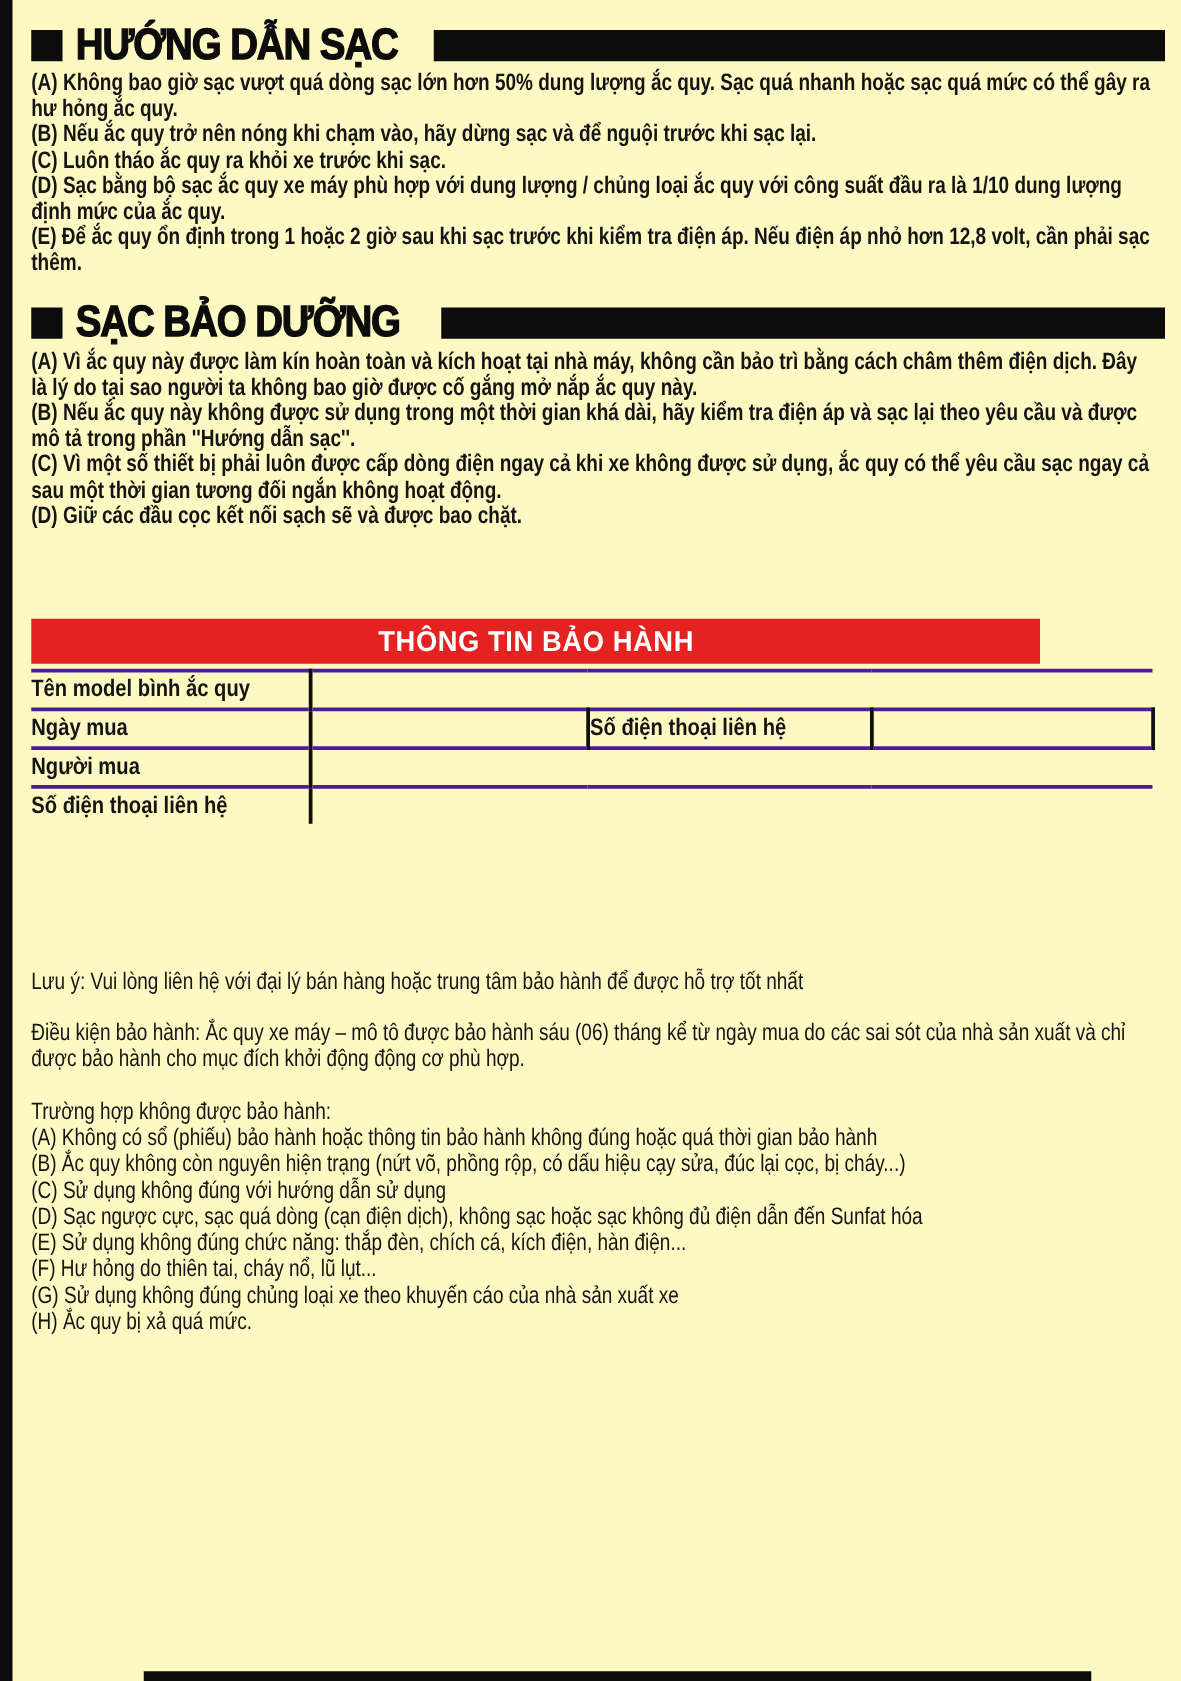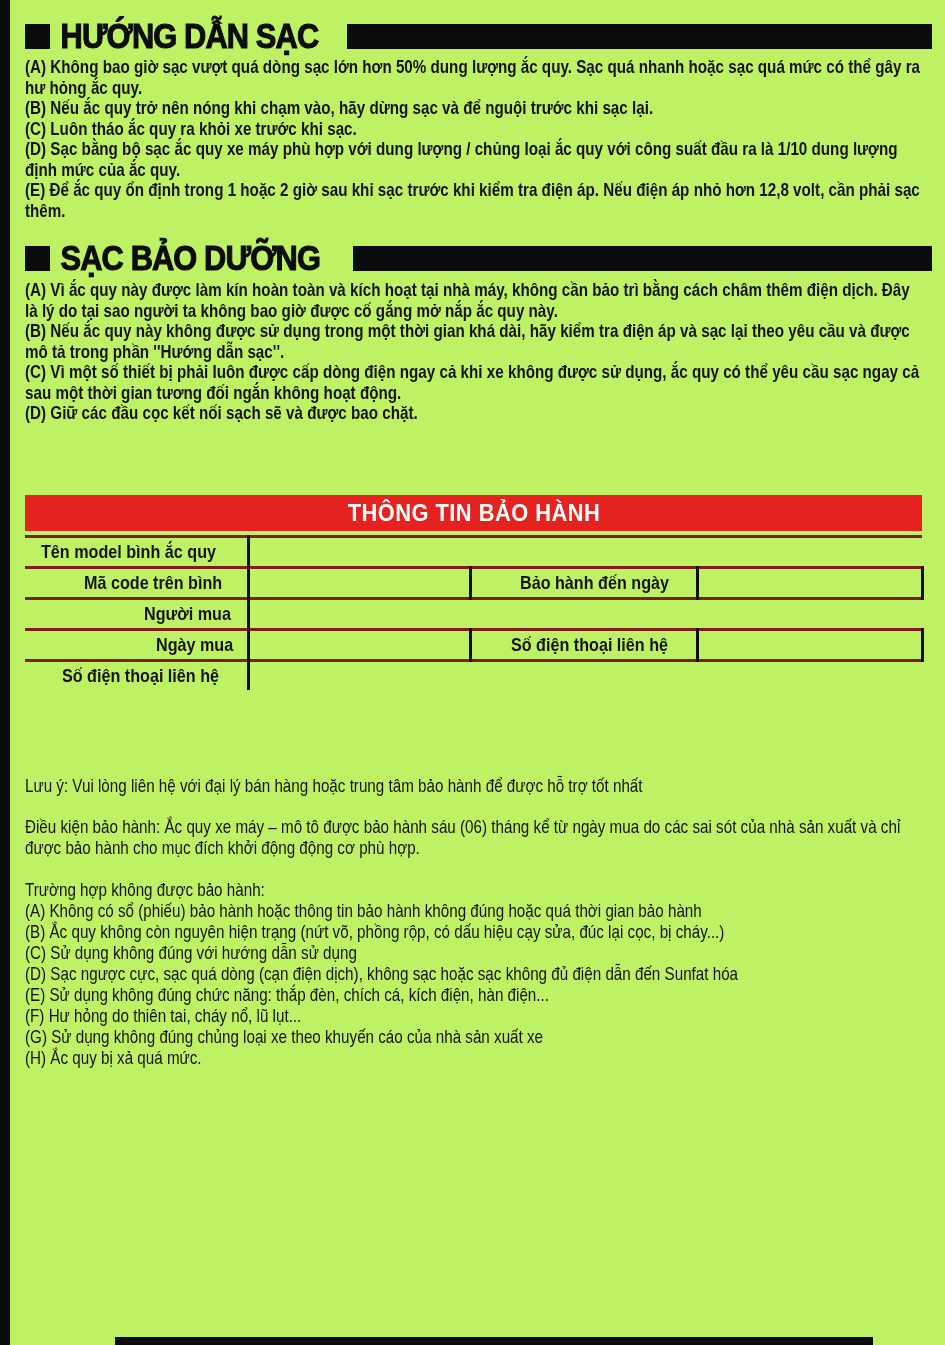--- a/index.html
+++ b/index.html
@@ -1,17 +1,17 @@
 <!DOCTYPE html>
 <html><head>
 <meta charset="utf-8">
 <style>
   html,body{margin:0;padding:0;background:#fff;}
   .page{
-    position:relative;width:945px;height:1345px;background:#bef264;
+    position:relative;width:945px;height:1345px;background:#fef9c3;
     font-family:"Liberation Sans", sans-serif;color:#141414;overflow:hidden;
   }
   .left-strip{position:absolute;left:0;top:0;width:10px;height:1345px;background:#0c0c0c;}
   .footer-bar{position:absolute;left:115px;top:1337px;width:758px;height:8px;background:#0c0c0c;}
 
   
   .sec-header{position:absolute;left:25px;width:907px;display:flex;align-items:center;height:28px;}
   .sq{width:25px;height:25px;background:#0c0c0c;flex:0 0 auto;}
   .sec-title{
     margin:0;padding:0 10px 0 12px;font-size:35px;font-weight:700;line-height:28px;
@@ -24,34 +24,34 @@
 
   
   .paras{
     position:absolute;left:25px;width:1120px;
     transform:scaleX(0.8);transform-origin:0 0;
   }
   .paras p{margin:0;font-size:19px;line-height:20.5px;font-weight:700;letter-spacing:0;}
 
   
   .wband{
-    position:absolute;left:25px;top:495px;width:897px;height:36px;background:#e42320;
+    position:absolute;left:25px;top:495px;width:807px;height:36px;background:#e42320;
     display:flex;align-items:center;justify-content:center;
   }
   .wband .wtitle{
     color:#ffffff;font-size:23px;font-weight:700;letter-spacing:0.5px;
     transform:scaleX(0.95);transform-origin:50% 50%;white-space:nowrap;
   }
 
   
   table.wtable{
     position:absolute;left:25px;top:535px;width:897px;border-collapse:collapse;table-layout:fixed;
   }
   table.wtable td{
-    height:28px;padding:0;border-top:3px solid #7f1d1d;vertical-align:middle;text-align:right;
+    height:28px;padding:0;border-top:3px solid #4c1d95;vertical-align:middle;
   }
   td.lbl{padding-left:12px;font-weight:700;font-size:19px;white-space:nowrap;overflow:visible;}
   td.lbl .cx{display:inline-block;transform:scaleX(0.85);transform-origin:0 50%;white-space:nowrap;}
   td.rr{border-right:3px solid #0f0f0f;}
 
   
   .noteblock{
     position:absolute;left:25px;width:1120px;
     transform:scaleX(0.8);transform-origin:0 0;
   }
@@ -98,34 +98,28 @@
         <col style="width:222px;">
         <col style="width:227px;">
         <col style="width:225px;">
       </colgroup>
     <tbody>
         <tr>
       <td class="lbl rr"><span class="cx">Tên model bình ắc quy</span></td>
       <td colspan="3"></td>
     </tr>
     <tr>
-      <td class="lbl rr"><span class="cx">Mã code trên bình</span></td>
+      <td class="lbl rr"><span class="cx">Ngày mua</span></td>
       <td class="rr"></td>
-      <td class="lbl rr"><span class="cx">Bảo hành đến ngày</span></td>
+      <td class="lbl rr"><span class="cx">Số điện thoại liên hệ</span></td>
       <td class="rr"></td>
     </tr>
     <tr>
       <td class="lbl rr"><span class="cx">Người mua</span></td>
       <td colspan="3"></td>
-    </tr>
-    <tr>
-      <td class="lbl rr"><span class="cx">Ngày mua</span></td>
-      <td class="rr"></td>
-      <td class="lbl rr"><span class="cx">Số điện thoại liên hệ</span></td>
-      <td class="rr"></td>
     </tr>
     <tr>
       <td class="lbl rr"><span class="cx">Số điện thoại liên hệ</span></td>
       <td colspan="3"></td>
     </tr>
   </tbody>
     </table>
 
   <div class="noteblock" style="top:775px;">
     <p>Lưu ý: Vui lòng liên hệ với đại lý bán hàng hoặc trung tâm bảo hành để được hỗ trợ tốt nhất</p>

